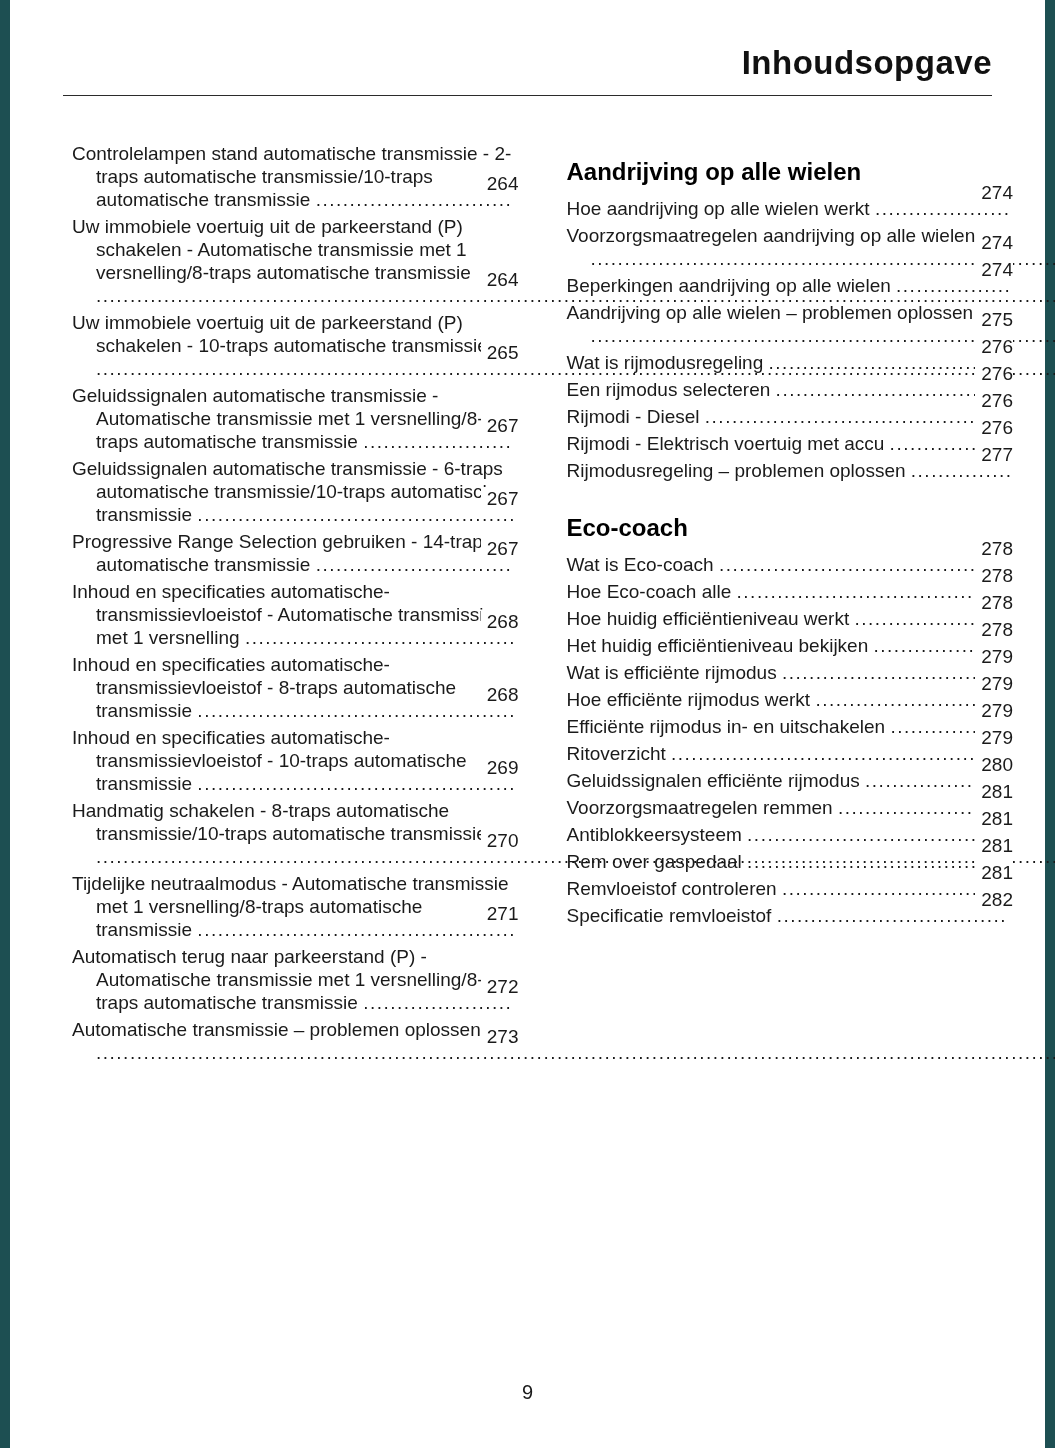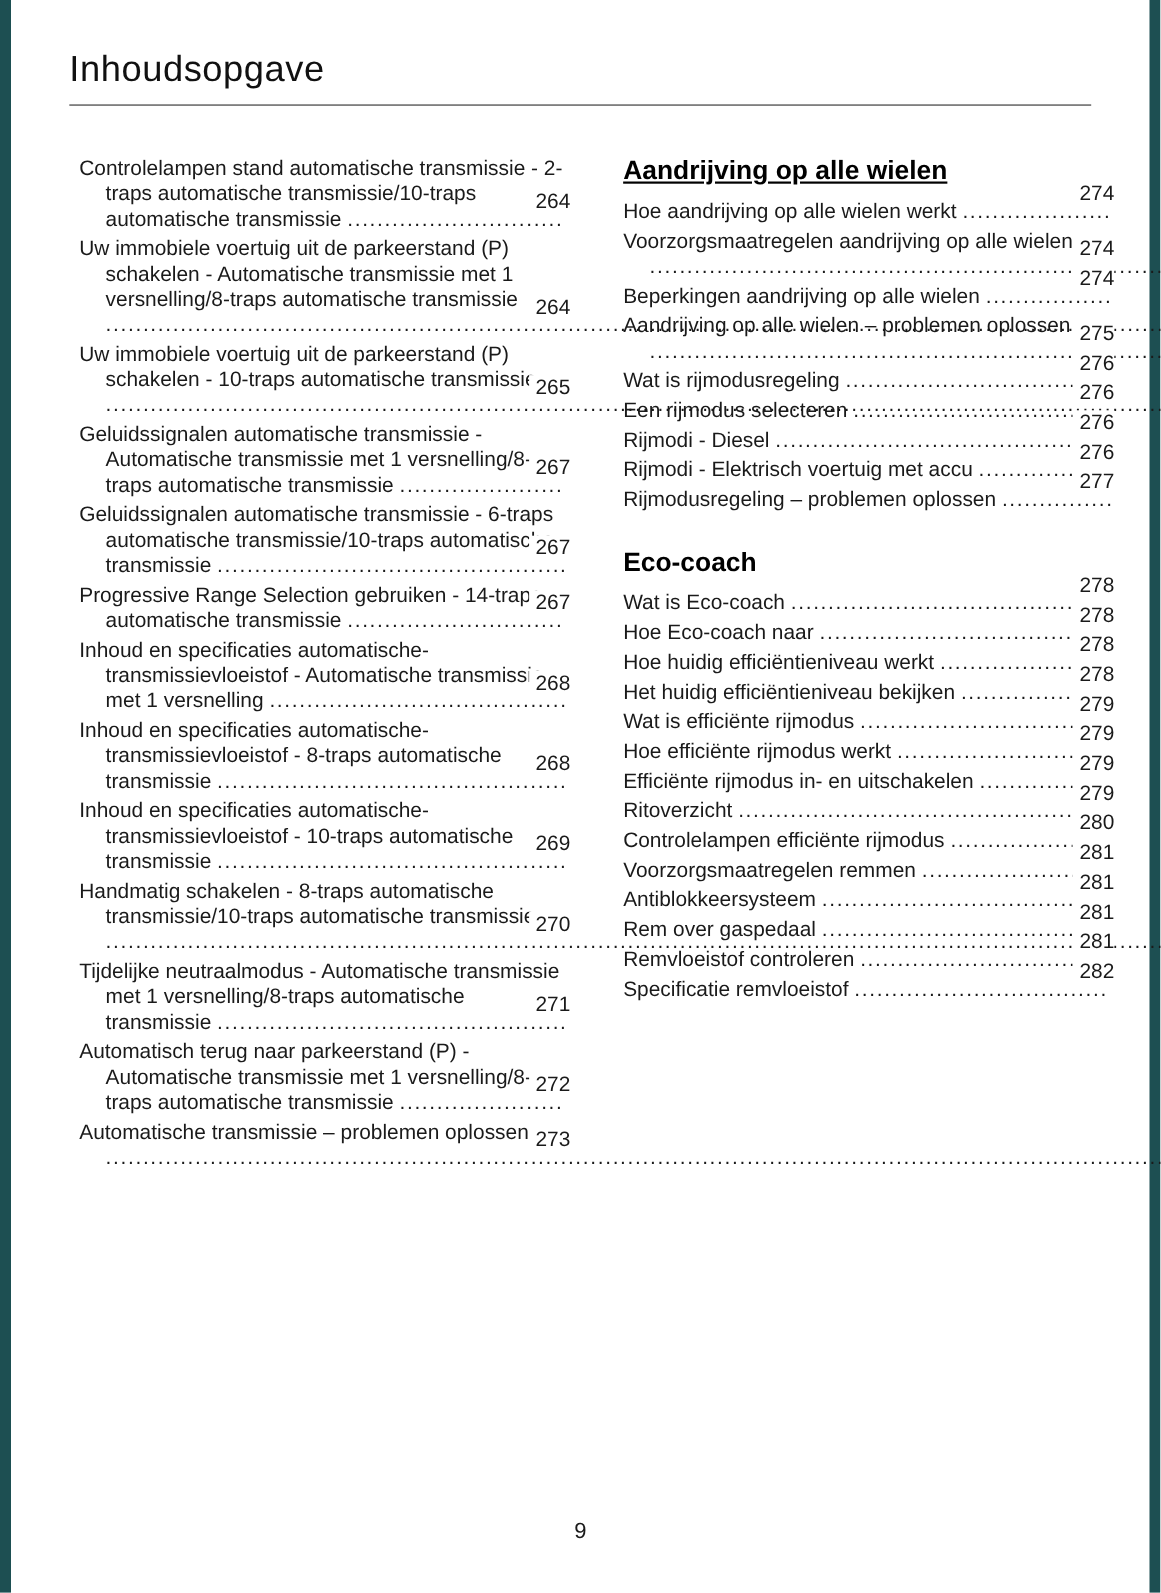--- a/index.html
+++ b/index.html
@@ -20,24 +20,24 @@
     top: 0; bottom: 0;
     width: 10px;
     background: #1d4f52;
   }
   .side-bar.left  { left: 0; }
   .side-bar.right { right: 0; }
 
   header { padding: 44px 63px 0 63px; }
   h1.page-title {
     margin: 0;
-    text-align: left;
+    text-align: right;
     font-size: 33px;
     line-height: 38px;
-    font-weight: normal;
+    font-weight: bold;
     color: #111111;
     letter-spacing: 0.5px;
   }
   .rule {
     border: none;
     border-top: 1px solid #2b2b2b;
     margin: 13px 0 0 0;
   }
 
   .content {
@@ -71,21 +71,21 @@
   }
 
   .toc-section { margin: 0; }
   .toc-section .heading {
     font-size: 24px;
     line-height: 28px;
     font-weight: bold;
     color: #000000;
     margin: 32px 0 11px 0;
   }
-  .toc-section:first-child .heading { margin-top: 0; text-decoration: underline; }
+  .toc-section:first-child .heading { margin-top: 16px; }
 
   footer.page-footer {
     position: absolute;
     left: 0; right: 0;
     bottom: 44px;
     text-align: center;
     font-size: 20px;
     color: #1a1a1a;
   }
 </style>
@@ -132,31 +132,31 @@
       <div class="toc-entry"><span class="t">Wat is rijmodusregeling</span> <span class="leader">....................................</span><span class="pg">276</span></div>
       <div class="toc-entry"><span class="t">Een rijmodus selecteren</span> <span class="leader">...................................</span><span class="pg">276</span></div>
       <div class="toc-entry"><span class="t">Rijmodi - Diesel</span> <span class="leader">.............................................</span><span class="pg">276</span></div>
       <div class="toc-entry"><span class="t">Rijmodi - Elektrisch voertuig met accu</span> <span class="leader">..................</span><span class="pg">276</span></div>
       <div class="toc-entry"><span class="t">Rijmodusregeling – problemen oplossen</span> <span class="leader">...............</span><span class="pg">277</span></div>
     </div>
 
     <div class="toc-section">
       <h2 class="heading">Eco-coach</h2>
       <div class="toc-entry"><span class="t">Wat is Eco-coach</span> <span class="leader">...........................................</span><span class="pg">278</span></div>
-      <div class="toc-entry"><span class="t">Hoe Eco-coach naar</span> <span class="leader">......................................</span><span class="pg">278</span></div>
+      <div class="toc-entry"><span class="t">Hoe Eco-coach alle</span> <span class="leader">......................................</span><span class="pg">278</span></div>
       <div class="toc-entry"><span class="t">Hoe huidig efficiëntieniveau werkt</span> <span class="leader">.......................</span><span class="pg">278</span></div>
       <div class="toc-entry"><span class="t">Het huidig efficiëntieniveau bekijken</span> <span class="leader">....................</span><span class="pg">278</span></div>
     </div>
 
     <div class="toc-section">
       <div class="toc-entry"><span class="t">Wat is efficiënte rijmodus</span> <span class="leader">..................................</span><span class="pg">279</span></div>
       <div class="toc-entry"><span class="t">Hoe efficiënte rijmodus werkt</span> <span class="leader">.............................</span><span class="pg">279</span></div>
       <div class="toc-entry"><span class="t">Efficiënte rijmodus in- en uitschakelen</span> <span class="leader">..................</span><span class="pg">279</span></div>
       <div class="toc-entry"><span class="t">Ritoverzicht</span> <span class="leader">..................................................</span><span class="pg">279</span></div>
-      <div class="toc-entry"><span class="t">Controlelampen efficiënte rijmodus</span> <span class="leader">.....................</span><span class="pg">280</span></div>
+      <div class="toc-entry"><span class="t">Geluidssignalen efficiënte rijmodus</span> <span class="leader">.....................</span><span class="pg">280</span></div>
     </div>
 
     <div class="toc-section">
       <div class="toc-entry"><span class="t">Voorzorgsmaatregelen remmen</span> <span class="leader">.........................</span><span class="pg">281</span></div>
       <div class="toc-entry"><span class="t">Antiblokkeersysteem</span> <span class="leader">.......................................</span><span class="pg">281</span></div>
       <div class="toc-entry"><span class="t">Rem over gaspedaal</span> <span class="leader">.......................................</span><span class="pg">281</span></div>
       <div class="toc-entry"><span class="t">Remvloeistof controleren</span> <span class="leader">..................................</span><span class="pg">281</span></div>
       <div class="toc-entry"><span class="t">Specificatie remvloeistof</span> <span class="leader">..................................</span><span class="pg">282</span></div>
     </div>
 

